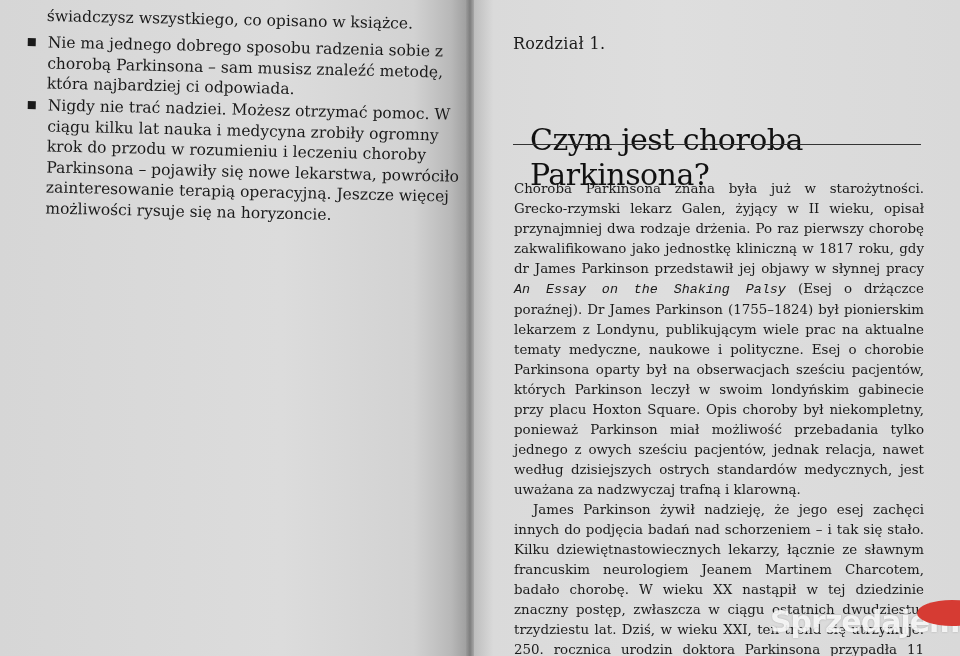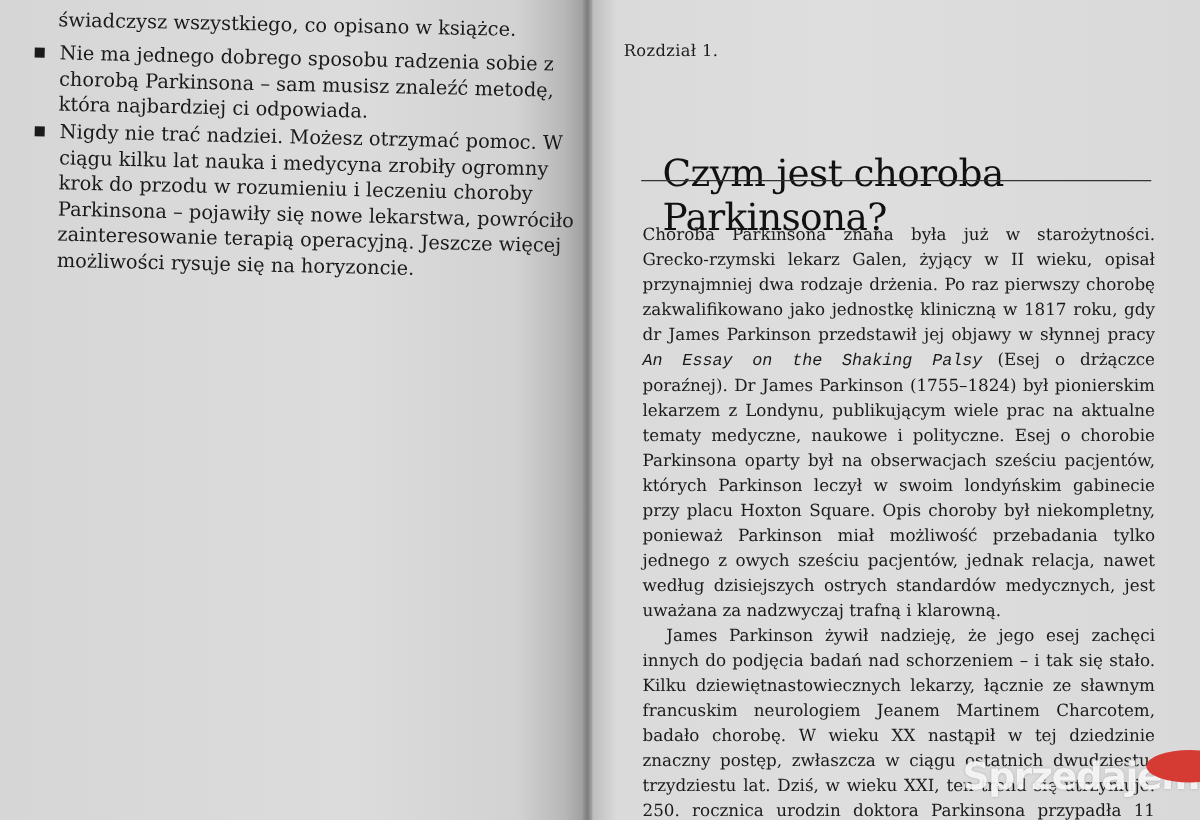--- a/index.html
+++ b/index.html
@@ -41,21 +41,21 @@
   .b1 { top: 32px; }
   .b2 { top: 95px; }
   .ghost {
     position: absolute; left: 25px; top: 190px; width: 430px;
     font-size: 14px; line-height: 22px; color: rgba(40,40,40,0.13);
     white-space: pre-wrap;
   }
 
   
   .chapter-label {
-    position: absolute; left: 499px; top: 34px; font-size: 13px; letter-spacing: 0.3px; text-align: right;
+    position: absolute; left: 513px; top: 34px; font-size: 16px; letter-spacing: 0.3px; text-align: right;
   }
   .title {
     position: absolute; left: 514px; top: 106px; font-size: 30px; font-weight: normal;
     letter-spacing: -0.5px; color: #111; margin: 16px;
   }
   .title-rule {
     position: absolute; left: 513px; top: 144px; width: 408px; height: 1px; background: #333;
   }
   .body-text {
     position: absolute; left: 514px; top: 179px; width: 410px;

